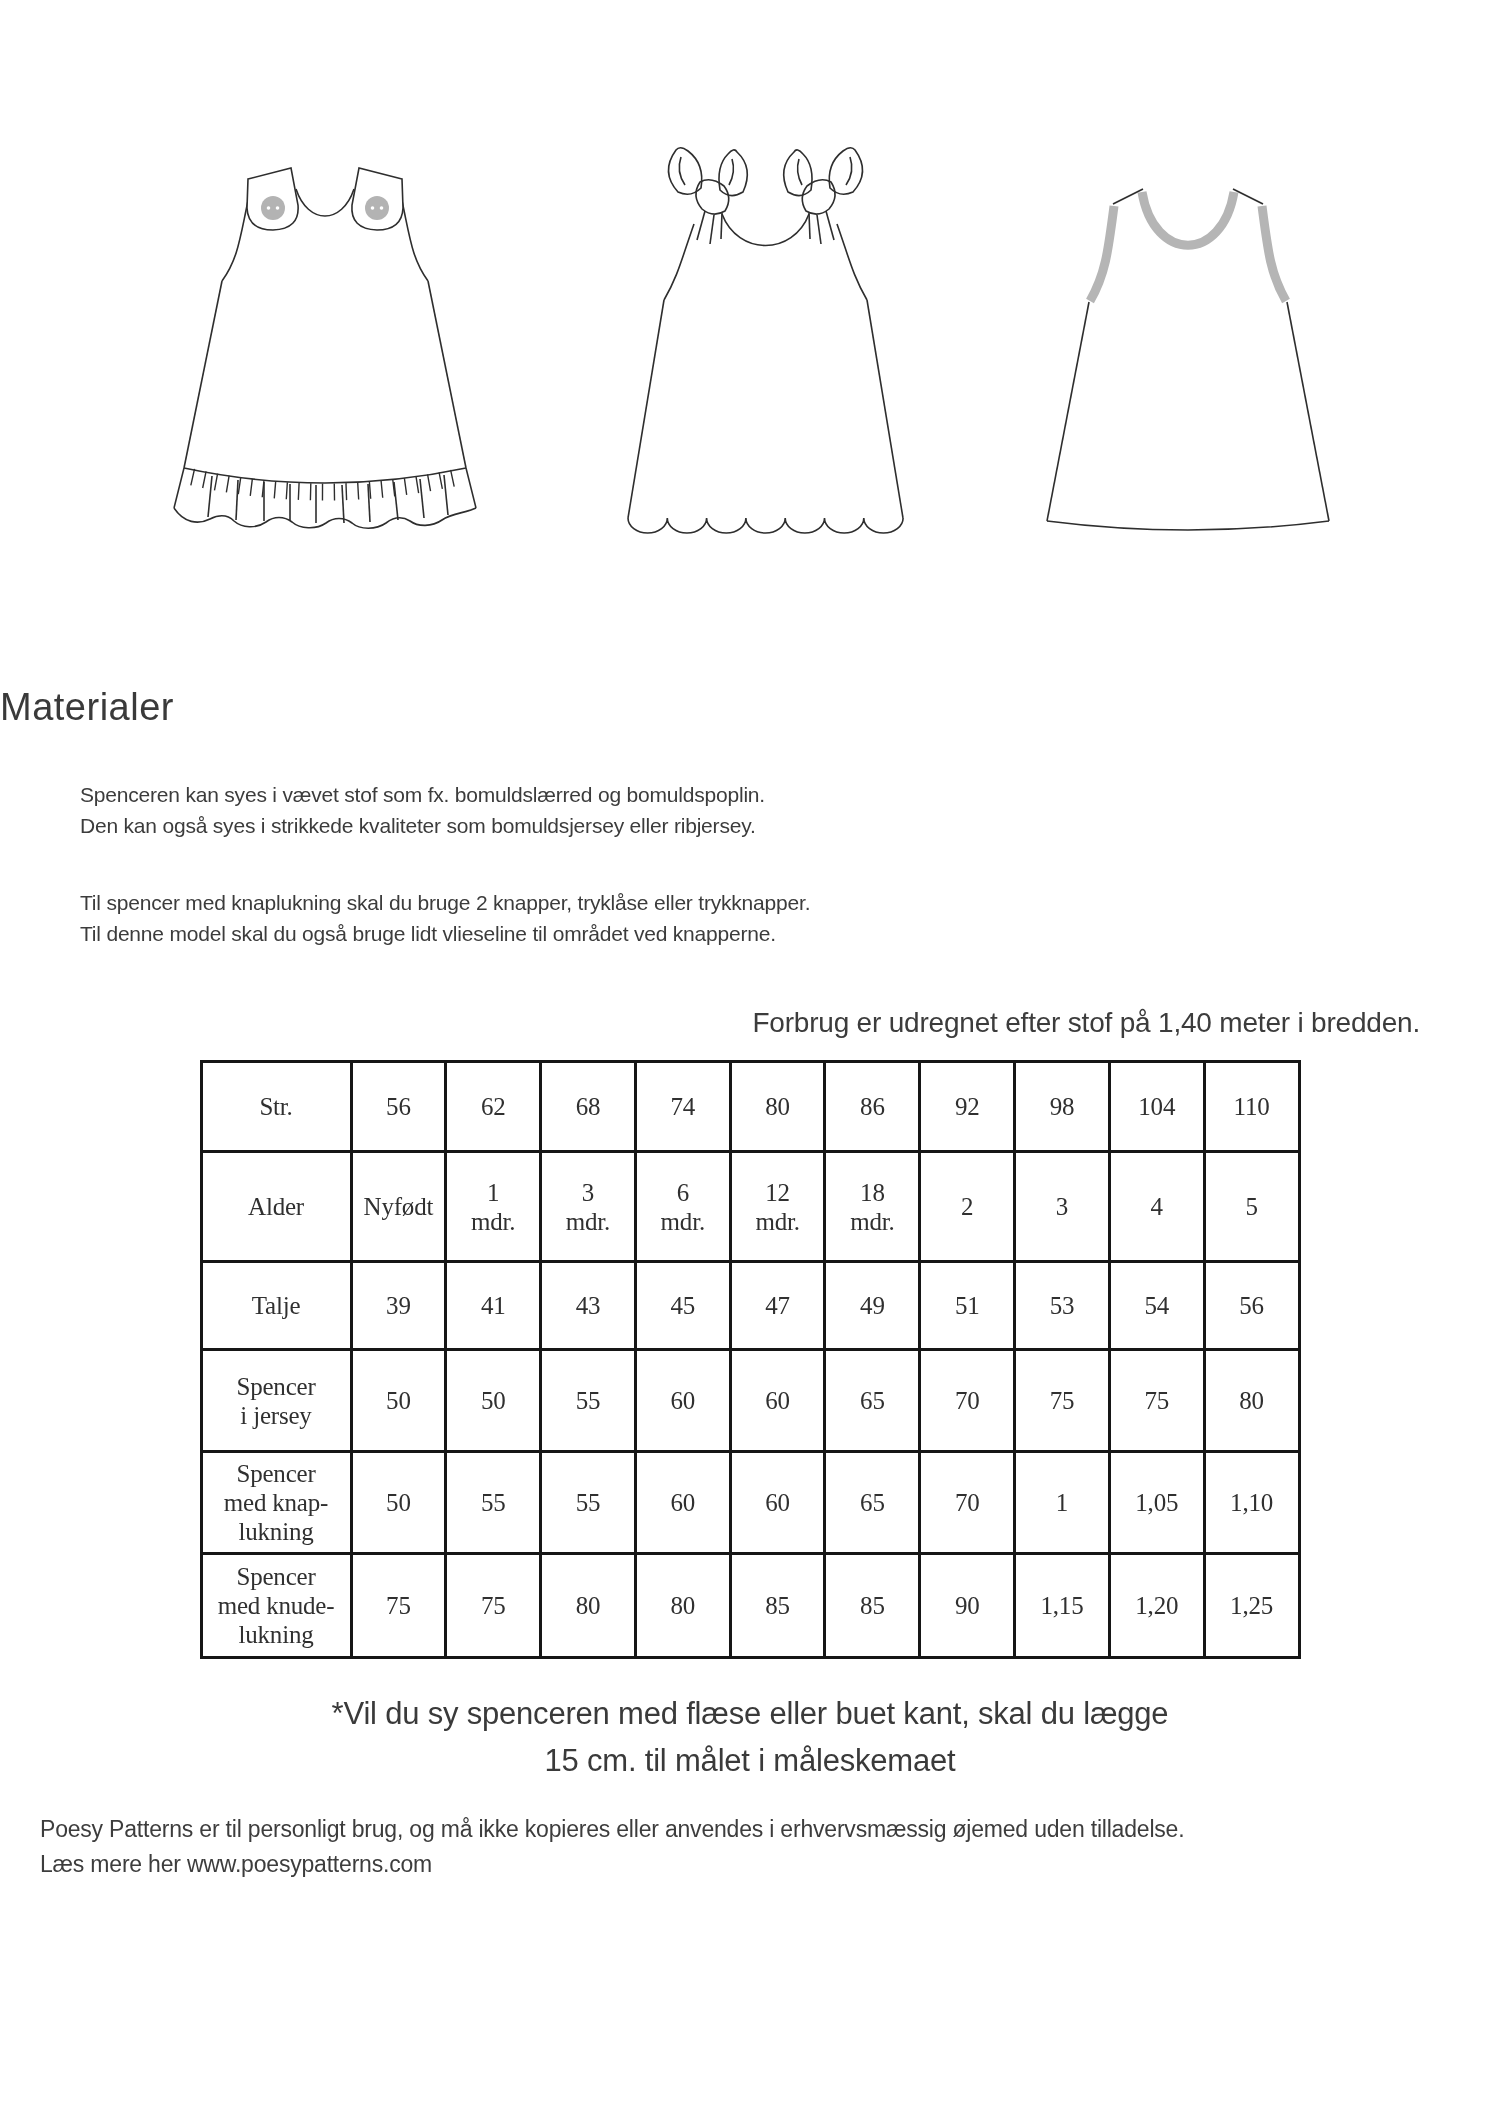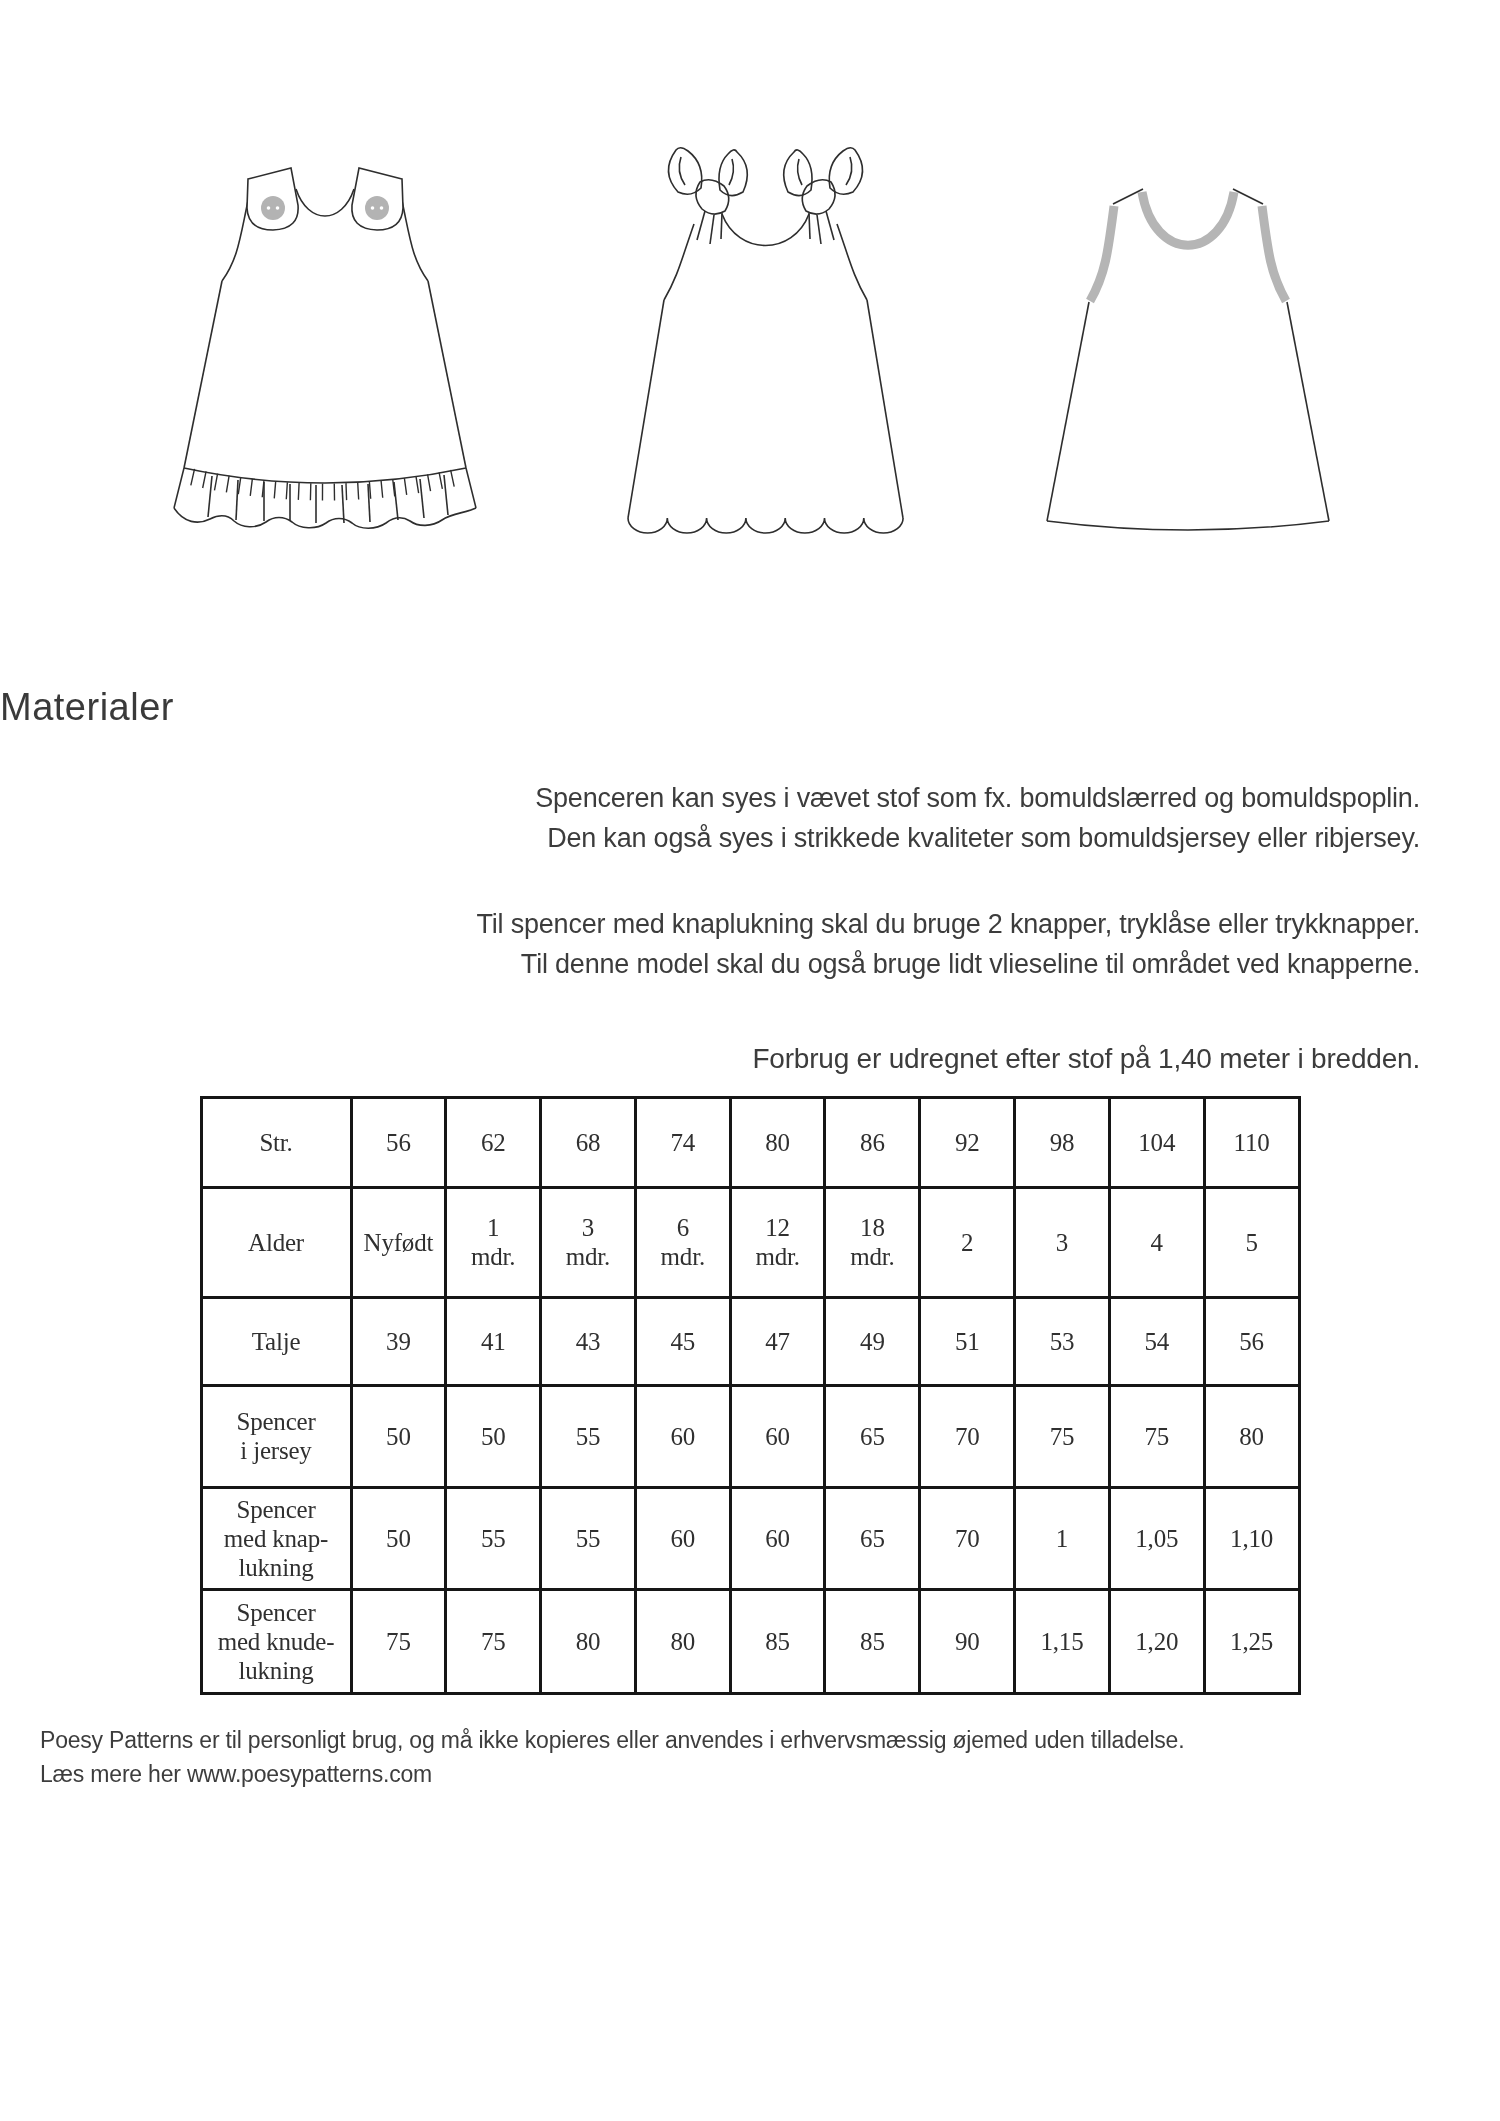--- a/index.html
+++ b/index.html
@@ -18,22 +18,22 @@
   #fig-knots{left:618px;top:138px;}
   #fig-rib{left:1033px;top:183px;}
 
   h1.title{
     margin:86px 0 0;
     font-size:38px;font-weight:300;letter-spacing:.5px;
     text-align:left;color:#3a3a3a;
   }
   .para{
     margin:0 auto;width:1340px;
-    text-align:right;
-    font-size:27px;font-weight:300;line-height:1.48;letter-spacing:-0.2px;
+    text-align:left;
+    font-size:21px;font-weight:300;line-height:1.48;letter-spacing:-0.2px;
     color:#3c3c3c;white-space:pre-line;
   }
   #p1{margin-top:50px;}
   #p2{margin-top:48px;}
   #p3{margin-top:46px;}
   .caption{
     margin:58px auto 0;width:1340px;text-align:right;
     font-size:28px;font-weight:300;letter-spacing:-0.2px;color:#3c3c3c;
   }
   table.size{
@@ -267,16 +267,18 @@
         <td>85</td>
         <td>85</td>
         <td>90</td>
         <td>1,15</td>
         <td>1,20</td>
         <td>1,25</td>
       </tr>
     </tbody>
   </table>
 
+  <div class="note">*Vil du sy spenceren med flæse eller buet kant, skal du lægge
+15 cm. til målet i måleskemaet</div>
   <div class="footer">Poesy Patterns er til personligt brug, og må ikke kopieres eller anvendes i erhvervsmæssig øjemed uden tilladelse.
 Læs mere her www.poesypatterns.com</div>
 
 </div>
 
 </body></html>

